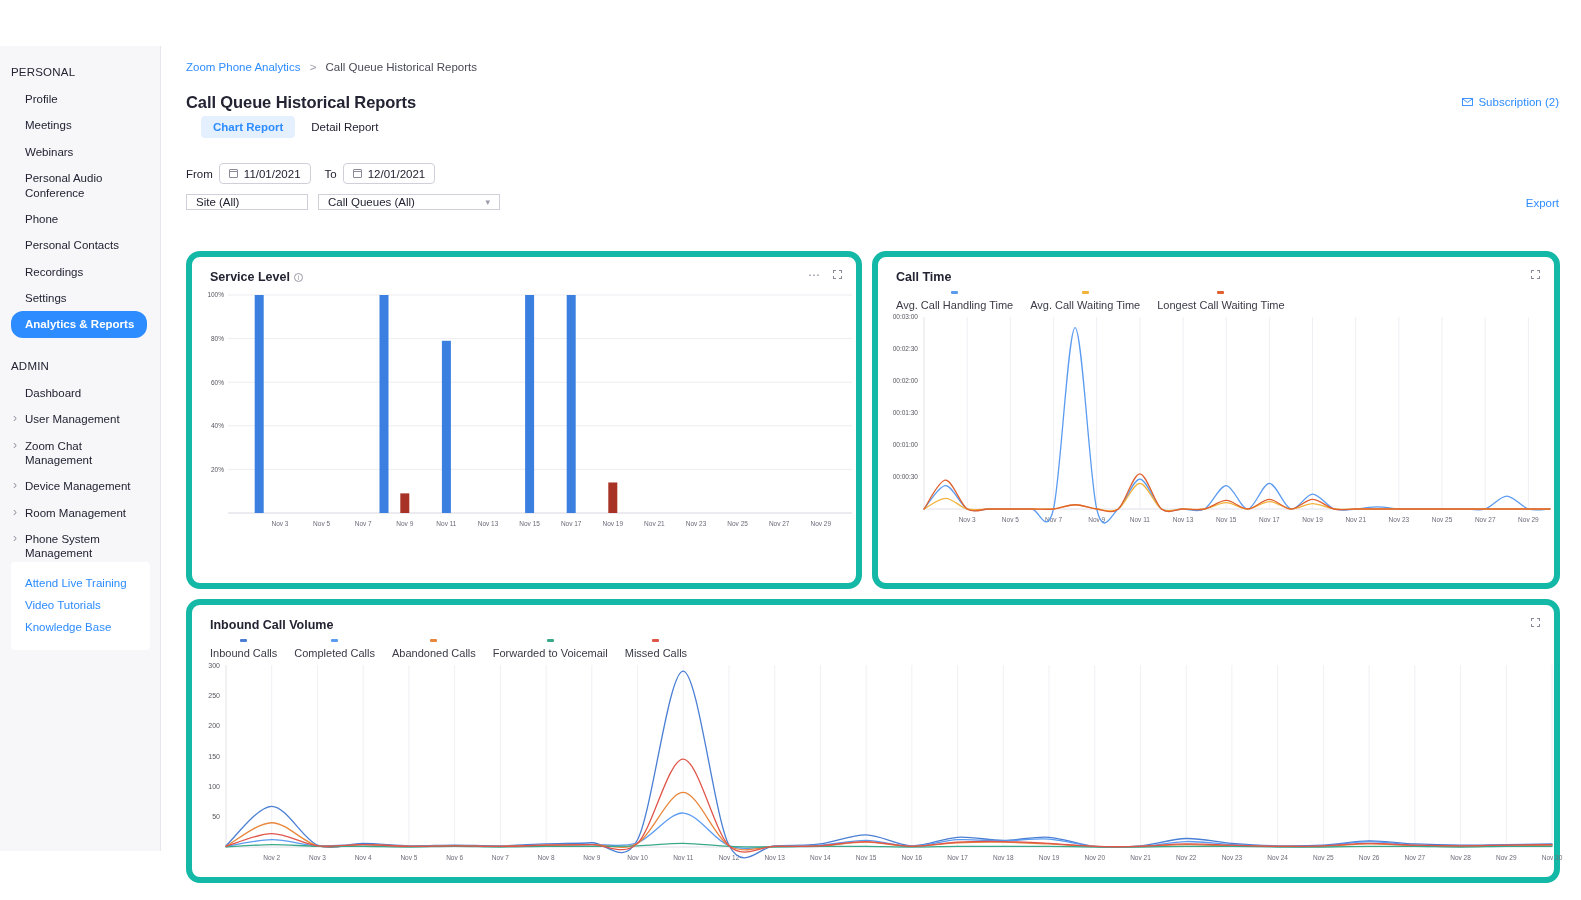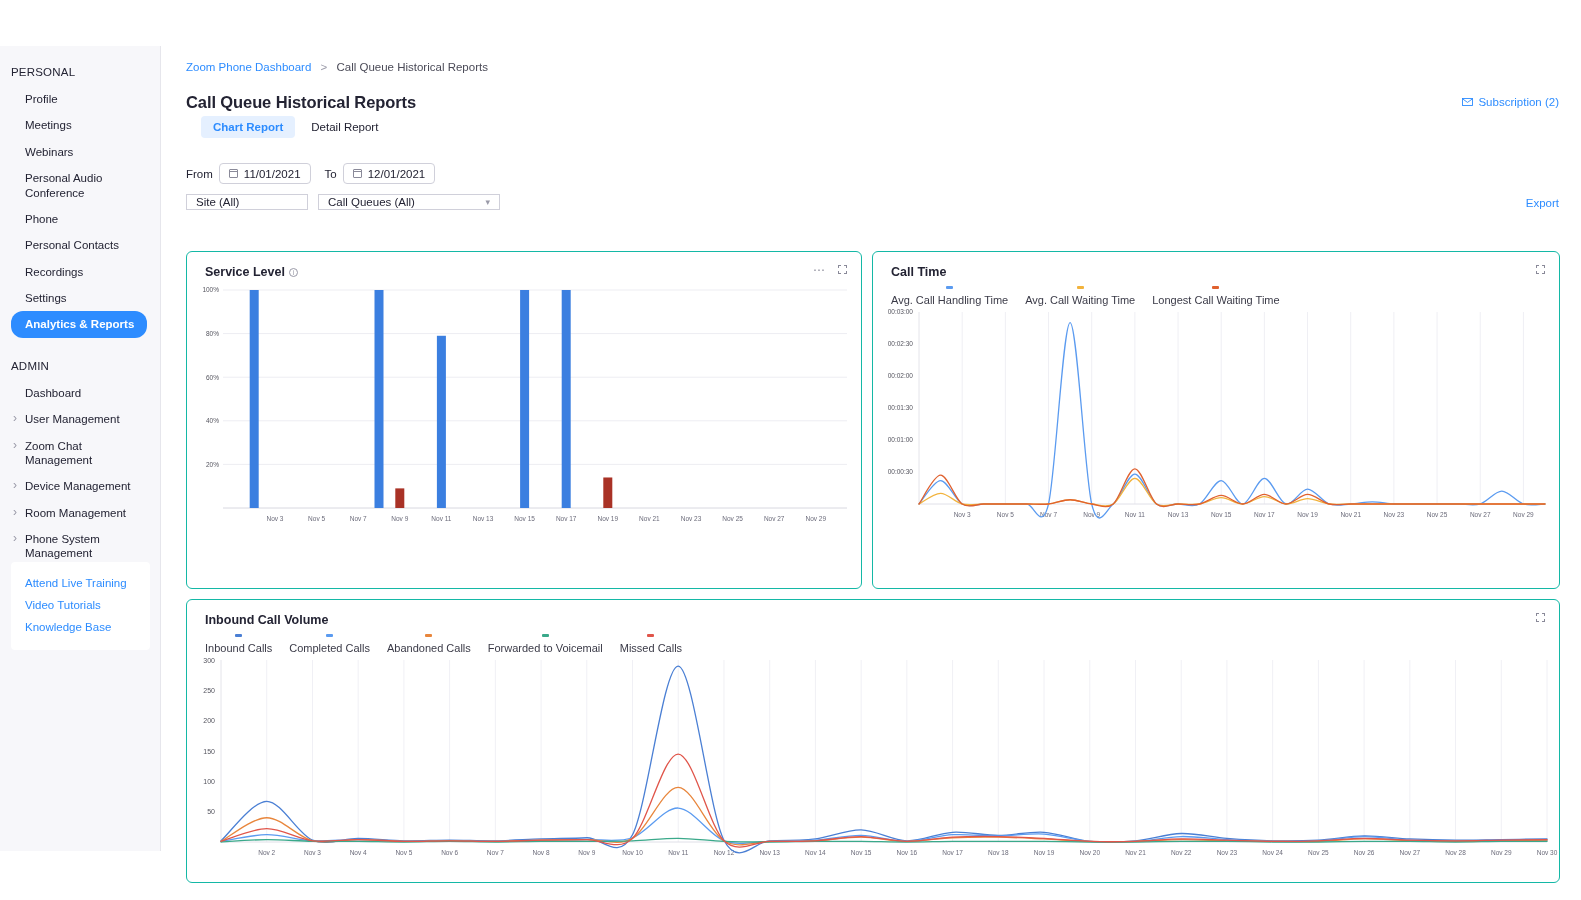--- a/index.html
+++ b/index.html
@@ -99,21 +99,21 @@
   #export { position:absolute; right:22px; top:151px; font-size:11.5px; color:#2d8cff; cursor:pointer; }
 
   #summary-bar {
     position:absolute; left:25px; top:178px; width:1374px; height:20px;
     background:#f4f4f8; display:flex; align-items:center; padding-left:8px;
     font-size:11.5px; font-weight:700; color:#232333;
   }
 
   
   .card {
-    position:absolute; background:#fff; border:1px solid #14b8a6; border-radius:6px;
+    position:absolute; background:#fff; border:6px solid #14b8a6; border-radius:14px;
   }
   #card-service { left:25px; top:205px; width:676px; height:338px; }
   #card-calltime { left:711px; top:205px; width:688px; height:338px; }
   #card-inbound { left:25px; top:553px; width:1374px; height:284px; }
 
   .card-title { position:absolute; left:18px; top:13px; font-size:12.5px; font-weight:700; color:#232333; display:flex; align-items:center; gap:4px; }
   .info-ico {
     width:9px; height:9px; border:1px solid #9a9aa8; border-radius:50%;
     font-size:7px; line-height:8px; text-align:center; color:#9a9aa8; font-weight:400;
   }
@@ -165,21 +165,21 @@
   <div id="help-box">
       <div class="help-link">Attend Live Training</div>
       <div class="help-link">Video Tutorials</div>
       <div class="help-link">Knowledge Base</div>
     </div>
 </div>
 
 <div id="main">
 
   <div id="breadcrumb">
-    <span class="bc-link">Zoom Phone Dashboard</span>
+    <span class="bc-link">Zoom Phone Analytics</span>
     <span class="bc-sep">&gt;</span>
     <span class="bc-cur">Call Queue Historical Reports</span>
   </div>
 
   <div id="page-title">Call Queue Historical Reports</div>
 
   <div id="subscription">
     <svg width="11" height="8" viewBox="0 0 11 8">
       <rect x="0.5" y="0.5" width="10" height="7" fill="none" stroke="#2d8cff" stroke-width="0.9"></rect>
       <path d="M0.6 0.9 L5.5 4.4 L10.4 0.9" fill="none" stroke="#2d8cff" stroke-width="0.9"></path>

